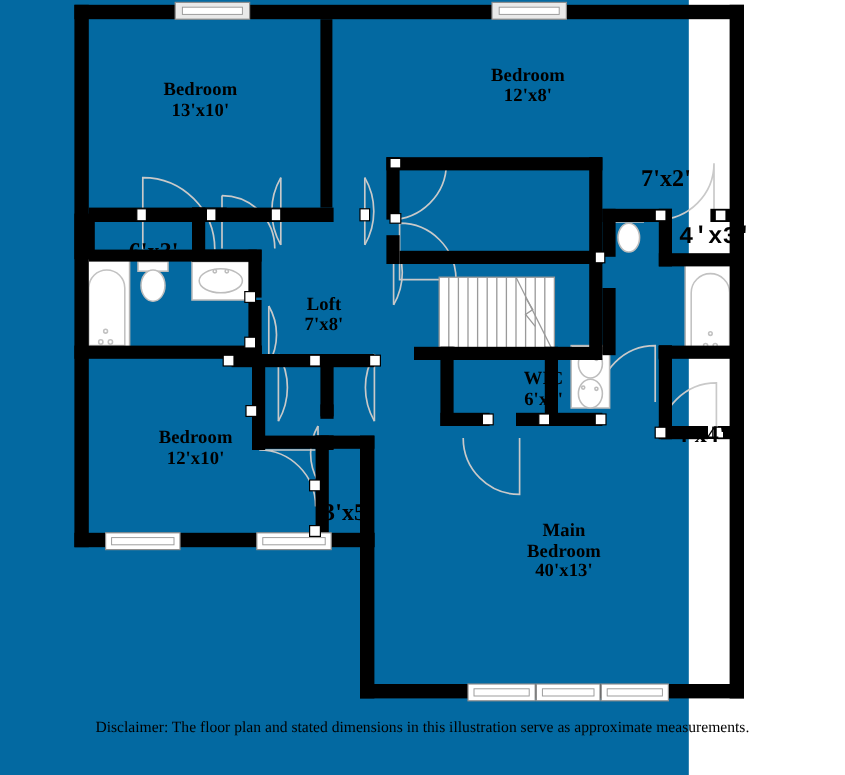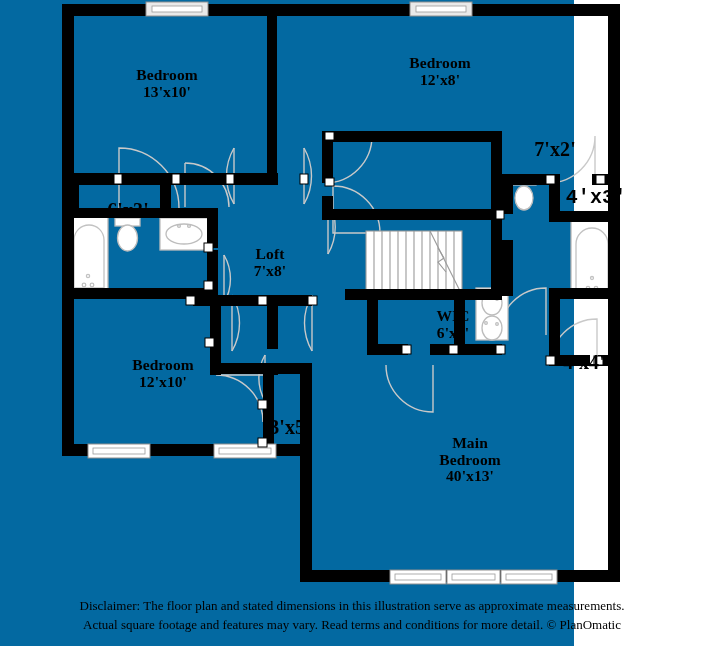--- a/index.html
+++ b/index.html
@@ -349,16 +349,15 @@
 40'x13'</div>
 
   <div class="room-label lbl-med" style="left:128px; top:211px;">6'x3'</div>
   <div class="room-label lbl-med" style="left:555px; top:150px;">7'x2'</div>
   <div class="room-label lbl-med" style="left:596px; top:198px;font-family:Liberation Mono, monospace;">4'x3'</div>
   <div class="room-label lbl-med" style="left:584px; top:315px;margin-top:48px;">4'x4'</div>
   <div class="room-label lbl-med" style="left:290px; top:428px;">3'x5'</div>
 
   <div id="disclaimer">
     <span class="dline">Disclaimer: The floor plan and stated dimensions in this illustration serve as approximate measurements.</span>
-    <span class="dline">Actual square footage and features may vary. Read terms and conditions for more detail. © PlanOmatic</span>
   </div>
 
 </div>
 
 </body></html>

